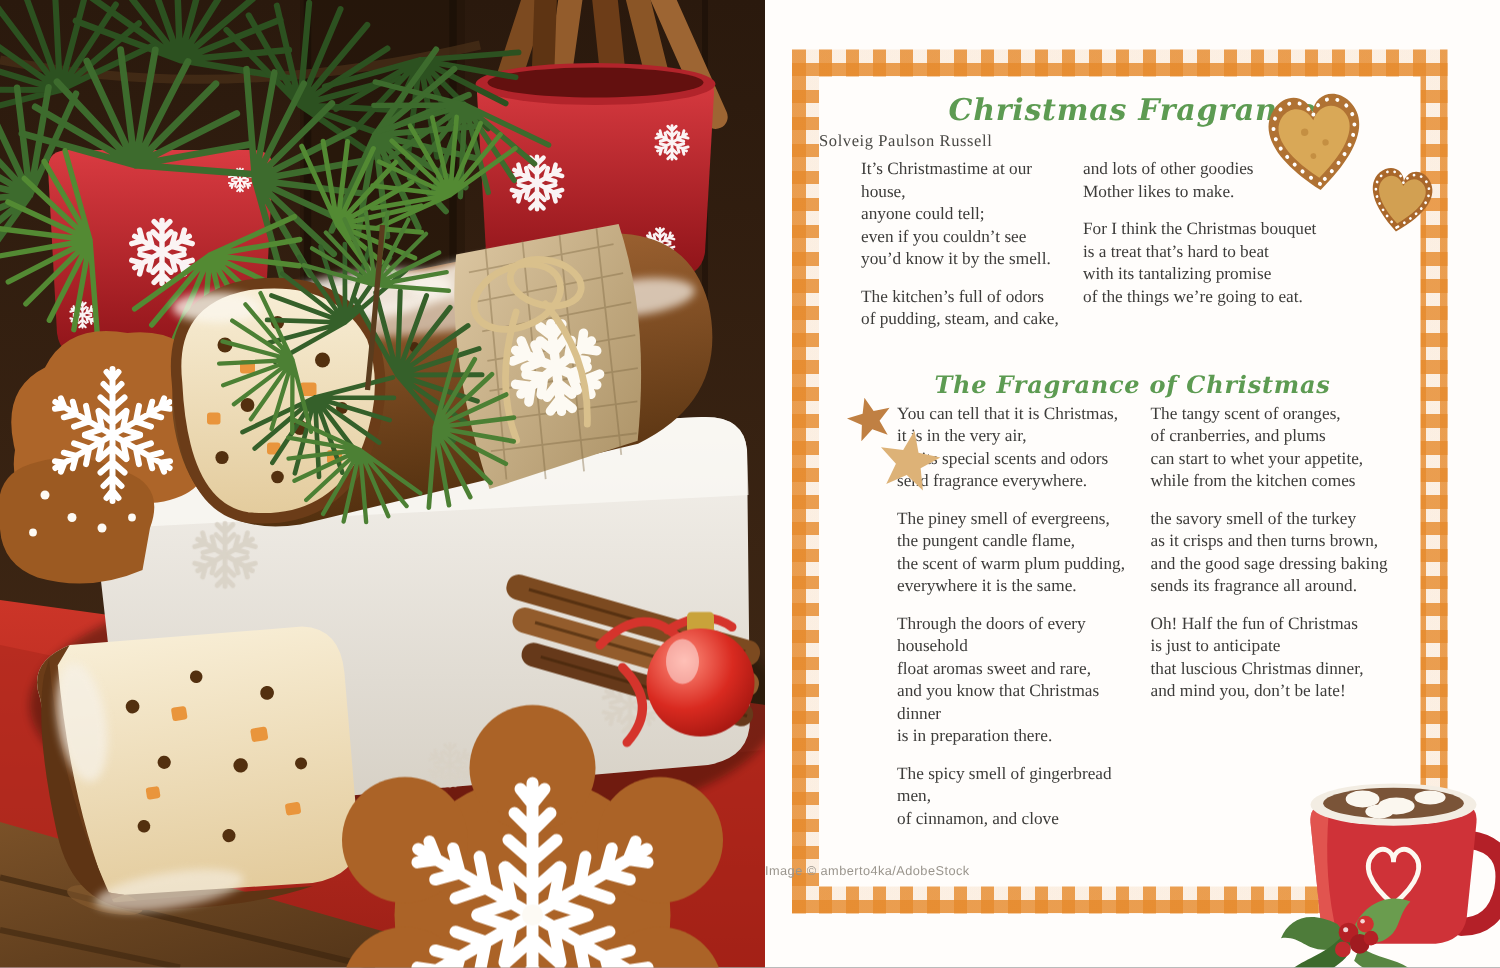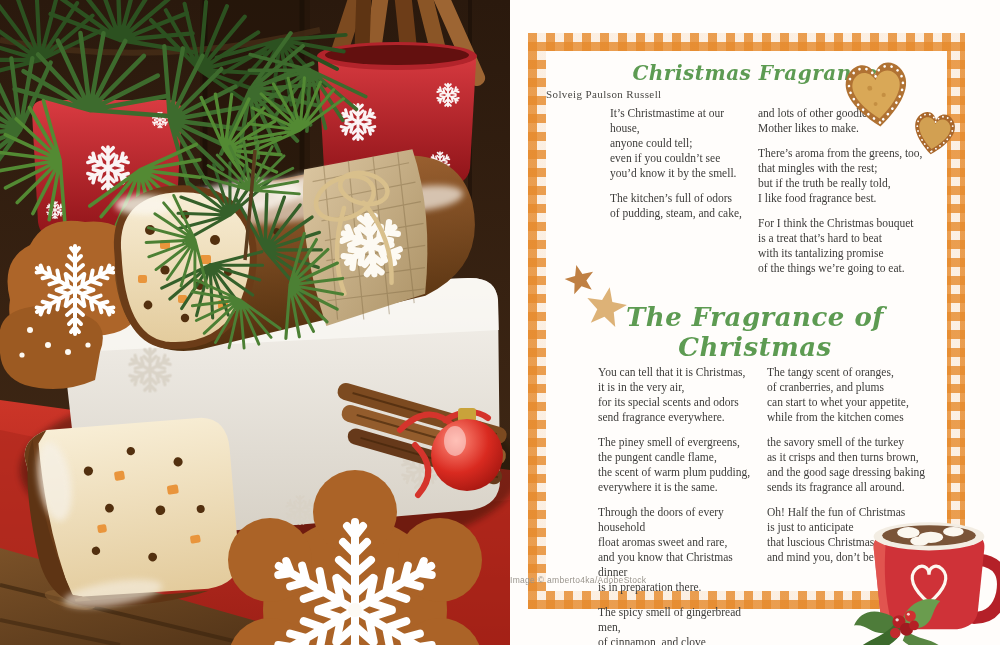--- a/index.html
+++ b/index.html
@@ -12,24 +12,24 @@
   .page{position:absolute;left:510px;top:0;width:490px;height:645px;background:#fffdfb;}
   .frame{position:absolute;left:18px;top:33px;width:437px;height:576px;}
   .frame-border{position:absolute;inset:0;background-color:#fff;
     background-image:
       repeating-linear-gradient(0deg, rgba(230,138,44,.82) 0 9px, rgba(230,138,44,.07) 9px 18px),
       repeating-linear-gradient(90deg, rgba(230,138,44,.82) 0 9px, rgba(230,138,44,.07) 9px 18px);}
   .frame-inner{position:absolute;inset:18px;background:#fffdfb;}
   .content{position:absolute;left:36px;right:36px;top:51px;bottom:60px;color:#3d3c3a;}
   .poem-title{margin:10px 0 3px;text-align:center;font-family:"DejaVu Serif",serif;
       font-style:italic;font-weight:bold;font-size:20px;letter-spacing:.5px;color:#5d9b52;}
-  .poem-title.second{font-size:26px;margin-top:16px;}
+  .poem-title.second{font-size:16px;margin-top:16px;}
   .poem-author{text-align:left;font-size:11px;letter-spacing:.4px;color:#4a4945;margin-bottom:6px;}
   .cols{display:flex;}
-  .cols.p1{padding-left:64px;}
+  .cols.p1{padding-left:28px;}
   .cols.p1 .col:first-child{width:140px;margin-right:8px;}
   .cols.p1 .col:last-child{width:172px;}
   .cols.p2{padding-left:52px;}
   .cols.p2 .col:first-child{width:160px;margin-right:9px;}
   .cols.p2 .col:last-child{width:176px;}
   .col{font-size:11.5px;line-height:15px;}
   .col p.stanza{margin:0 0 10px 0;}
   .credit{position:absolute;left:0;right:0;bottom:60px;
       font-size:8.5px;letter-spacing:.3px;color:#9a958d;font-family:"Liberation Sans",sans-serif;}
   .deco{position:absolute;}
@@ -361,21 +361,20 @@
       <section>
         <h1 class="poem-title">Christmas Fragrance</h1>
         <div class="poem-author">Solveig Paulson Russell</div>
         <div class="cols p1">
           <div class="col">
               <p class="stanza">It’s Christmastime at our house,<br>anyone could tell;<br>even if you couldn’t see<br>you’d know it by the smell.</p>
               <p class="stanza">The kitchen’s full of odors<br>of pudding, steam, and cake,</p>
             </div>
           <div class="col">
               <p class="stanza">and lots of other goodies<br>Mother likes to make.</p>
-              <p class="stanza">There’s aroma from the greens, too,<br>that mingles with the rest;<br>but if the truth be really told,<br>I like food fragrance best.</p>
               <p class="stanza">For I think the Christmas bouquet<br>is a treat that’s hard to beat<br>with its tantalizing promise<br>of the things we’re going to eat.</p>
             </div>
         </div>
       </section>
 
       <section>
         <h1 class="poem-title second">The Fragrance of Christmas</h1>
         <div class="cols p2">
           <div class="col">
               <p class="stanza">You can tell that it is Christmas,<br>it is in the very air,<br>for its special scents and odors<br>send fragrance everywhere.</p>

